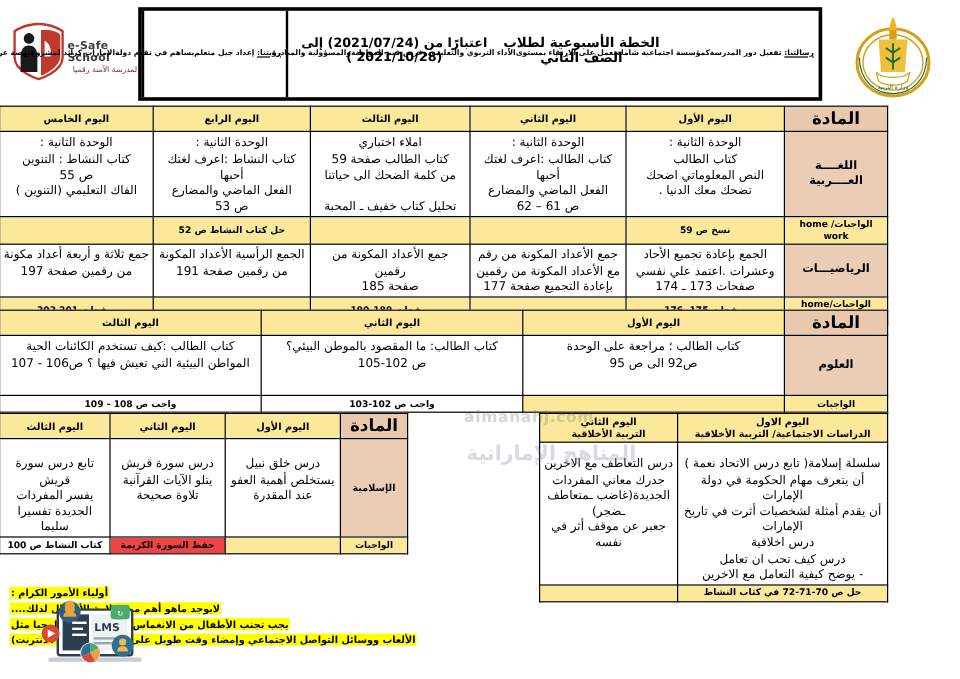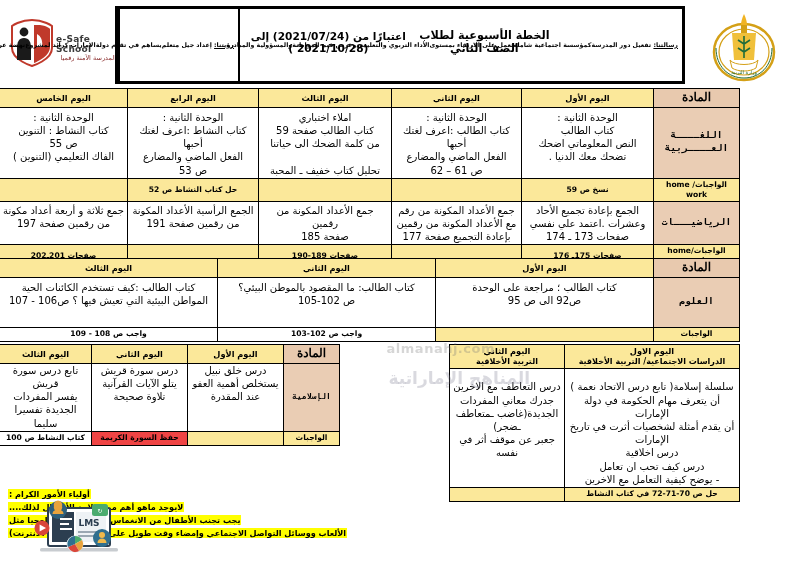--- a/index.html
+++ b/index.html
@@ -140,29 +140,27 @@
   }
   .dayhdr {
     background: #fbe89a;
     font-weight: bold;
     font-size: 8.2px;
     height: 12px;
   }
   .subjhdr {
     background: #e8c9ae;
     font-weight: bold;
-    font-size: 12px;
-    font-family: Liberation Serif, serif;
+    font-size: 14px;
   }
   .subjcell {
     background: #eacdb4;
     font-weight: bold;
     font-size: 9.6px;
     letter-spacing: .4px;
-    font-family: Liberation Mono, monospace;
   }
   .hwrow td {
     background: #fbe89a;
     font-weight: bold;
     font-size: 7.6px;
     height: 11px;
   }
   .hwlabel {
     background: #fbe89a;
     font-weight: bold;
@@ -187,21 +185,21 @@
     width: 740px;
   }
   .r-sci td.cellbody { height: 45px; vertical-align: top; padding-top: 3px; }
 
   
   #islamic-table {
     top: 344px;
     right: 460px;
     width: 340px;
   }
-  .r-isl td.cellbody { height: 52px; vertical-align: top; padding-top: 0; }
+  .r-isl td.cellbody { height: 52px; vertical-align: top; padding-top: 14px; }
 
   
   #moral-table {
     top: 344px;
     right: 60px;
     width: 290px;
   }
   .r-mor td.cellbody { height: 102px; vertical-align: top; padding-top: 11px; }
   .moral-hdr2 { font-size: 8px; font-weight: bold; }
 

